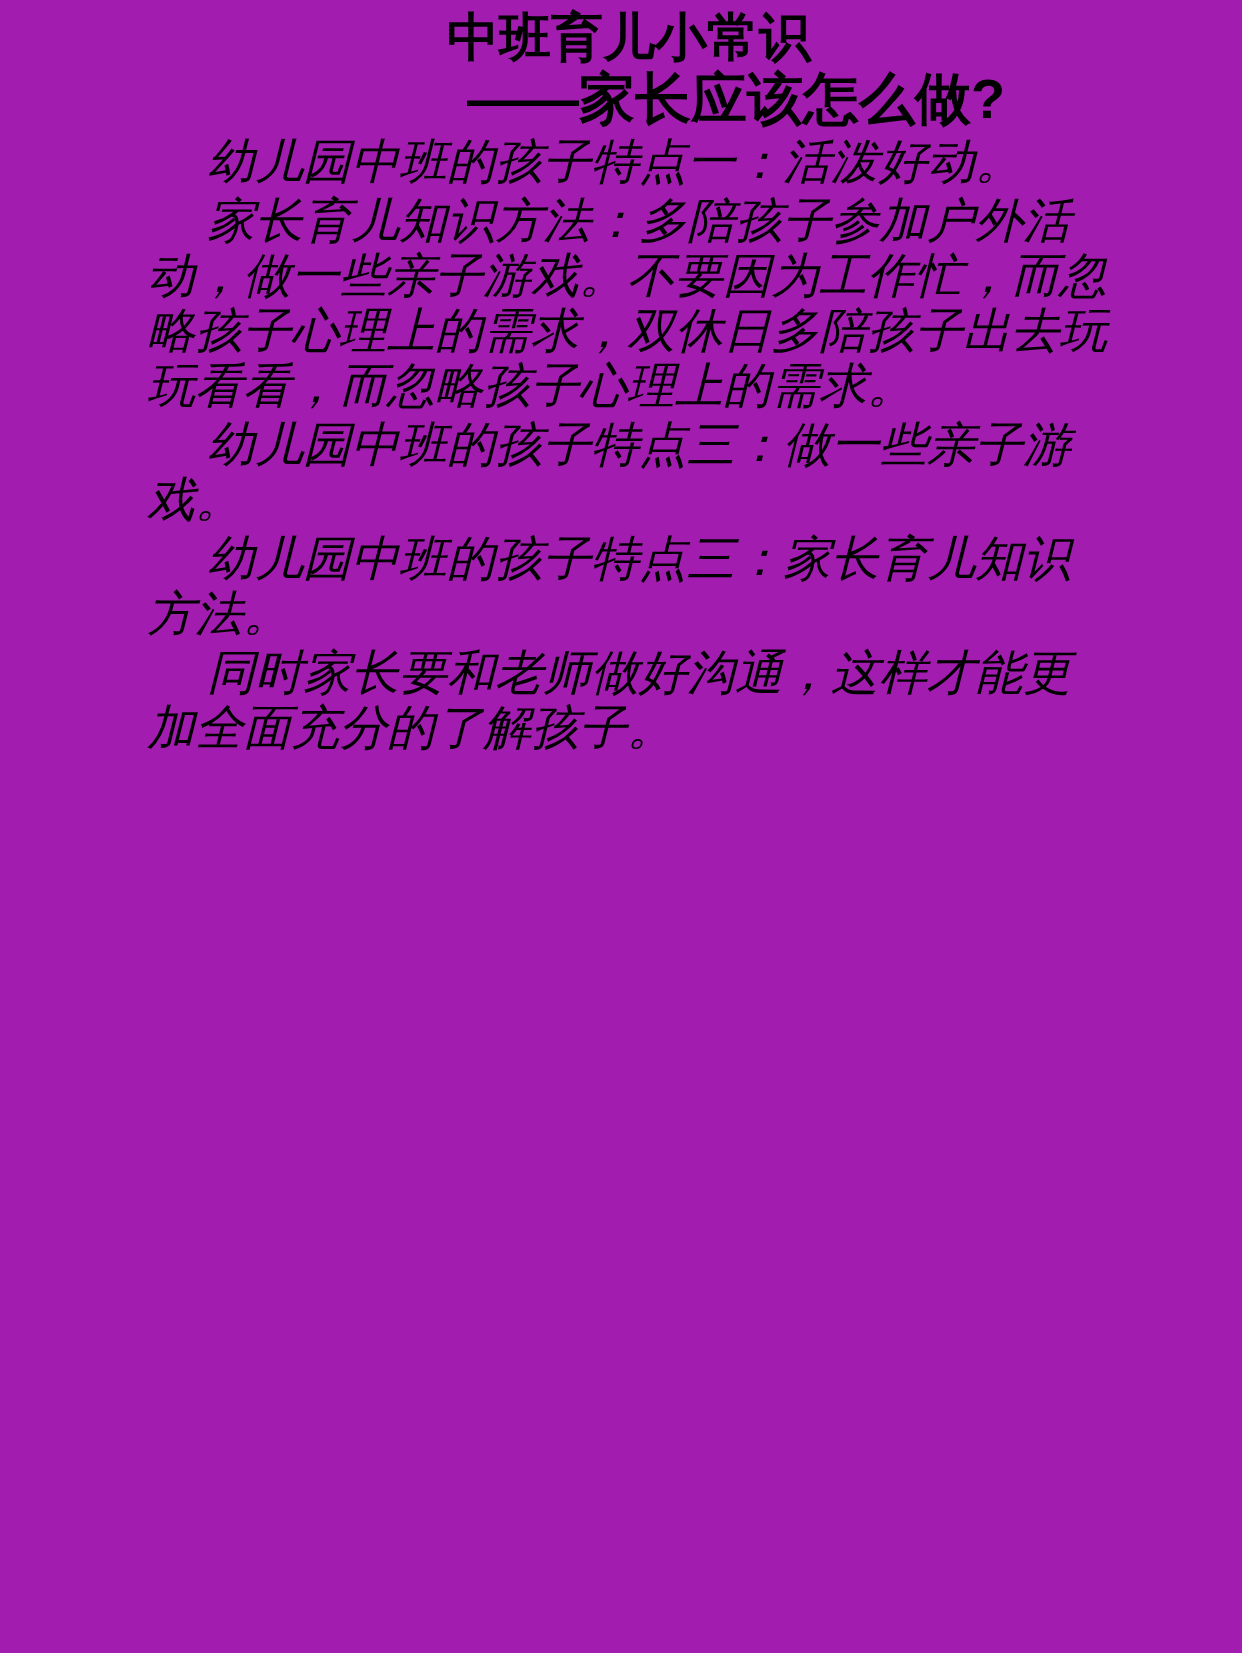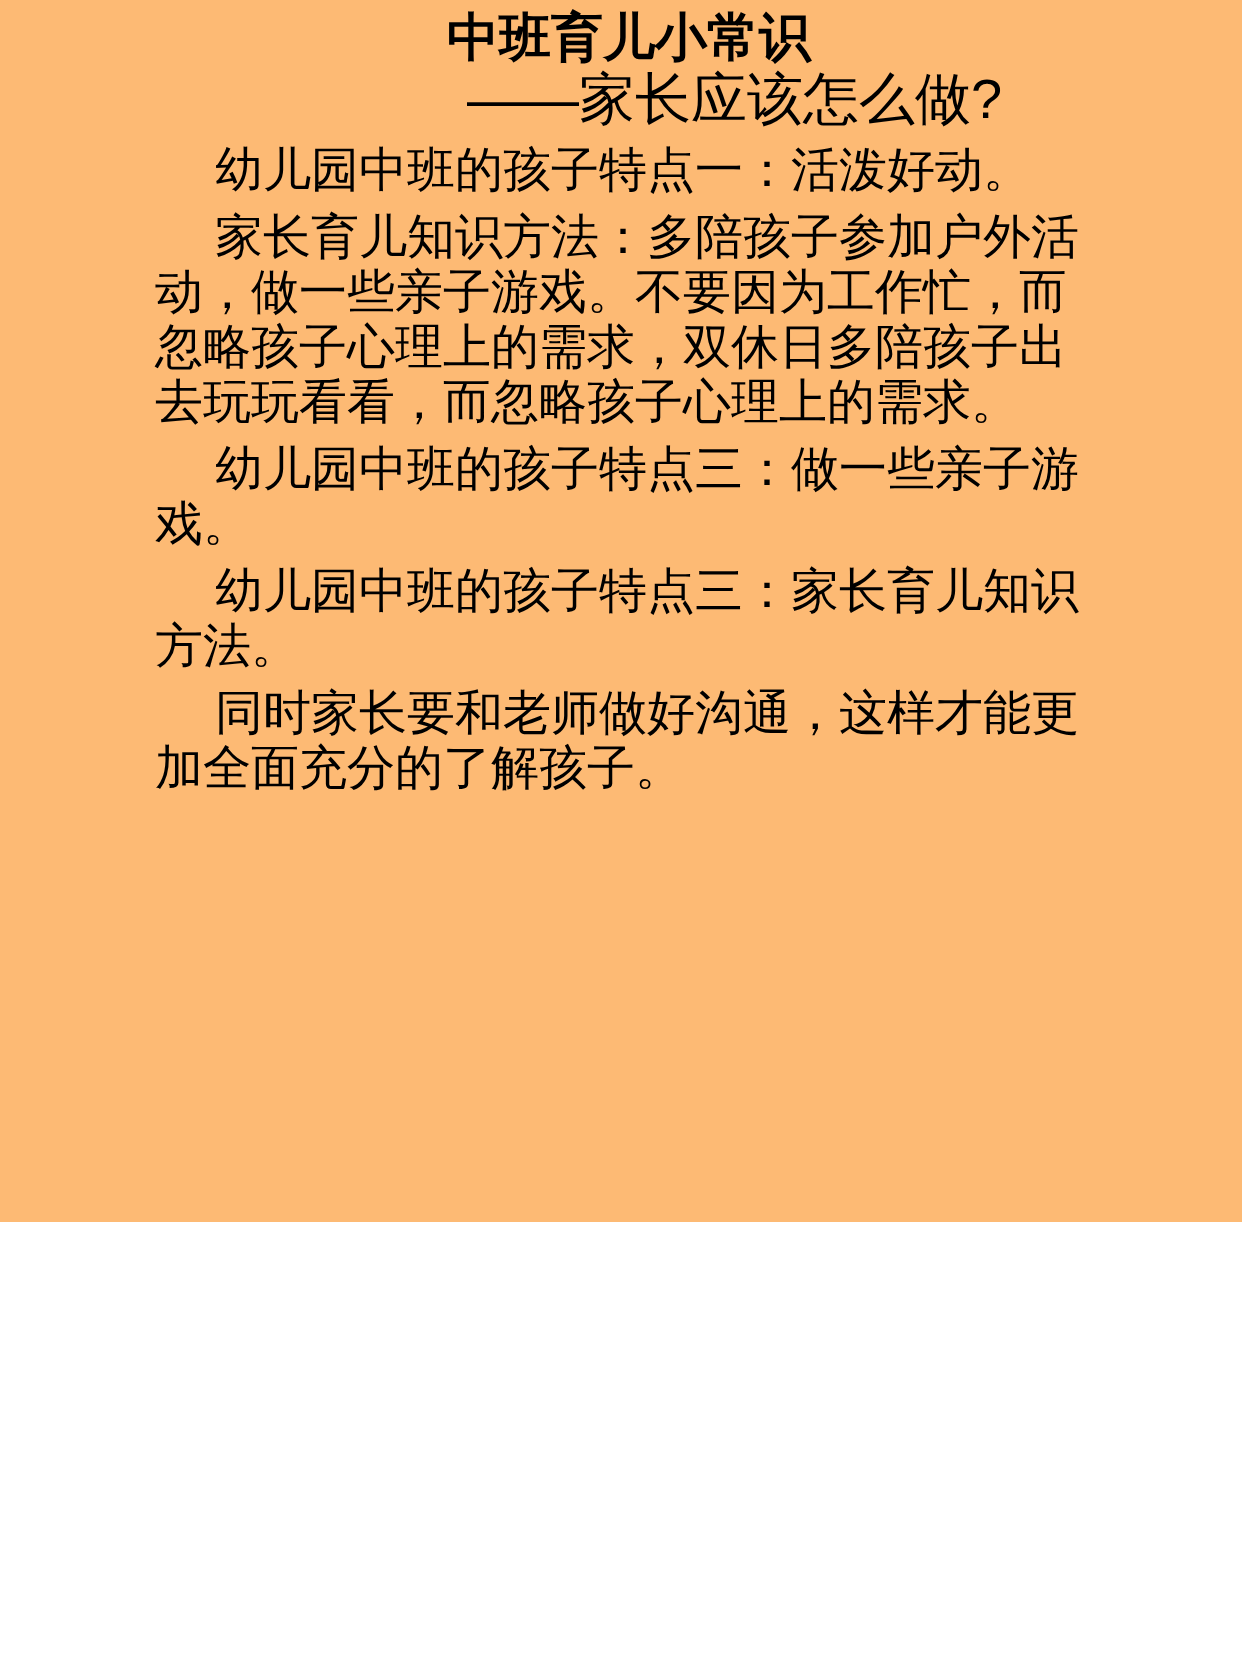--- a/index.html
+++ b/index.html
@@ -10,48 +10,49 @@
   body {
     width: 1242px;
     height: 1653px;
     overflow: hidden;
     color: #000000;
     font-family: "Liberation Sans", sans-serif;
   }
   .page {
     box-sizing: border-box;
     width: 1242px;
-    height: 1222px;
+    height: 1653px;
     padding: 6px 127px 0 143px;
-    background: #fdba74;
+    background: #a21caf;
   }
   .doc-title {
     margin: 0;
     font-size: 52px;
     line-height: 62px;
     font-weight: bold;
     text-align: center;
     white-space: nowrap;
   }
   .doc-subtitle {
     margin: 0;
     padding-left: 324px;
     font-size: 56px;
     line-height: 62px;
-    font-weight: normal;
+    font-weight: bold;
     white-space: nowrap;
   }
   .doc-body p {
-    margin: 12px;
+    margin: 4px;
     font-size: 48px;
     line-height: 55px;
     text-indent: 60px;
     text-align: left;
     letter-spacing: 0;
     word-break: normal;
+    font-style: italic;
   }
 </style>
 </head>
 <body>
 
 <main class="page">
   <h1 class="doc-title">中班育儿小常识</h1>
 
   <div class="doc-subtitle">——家长应该怎么做?</div>
 

